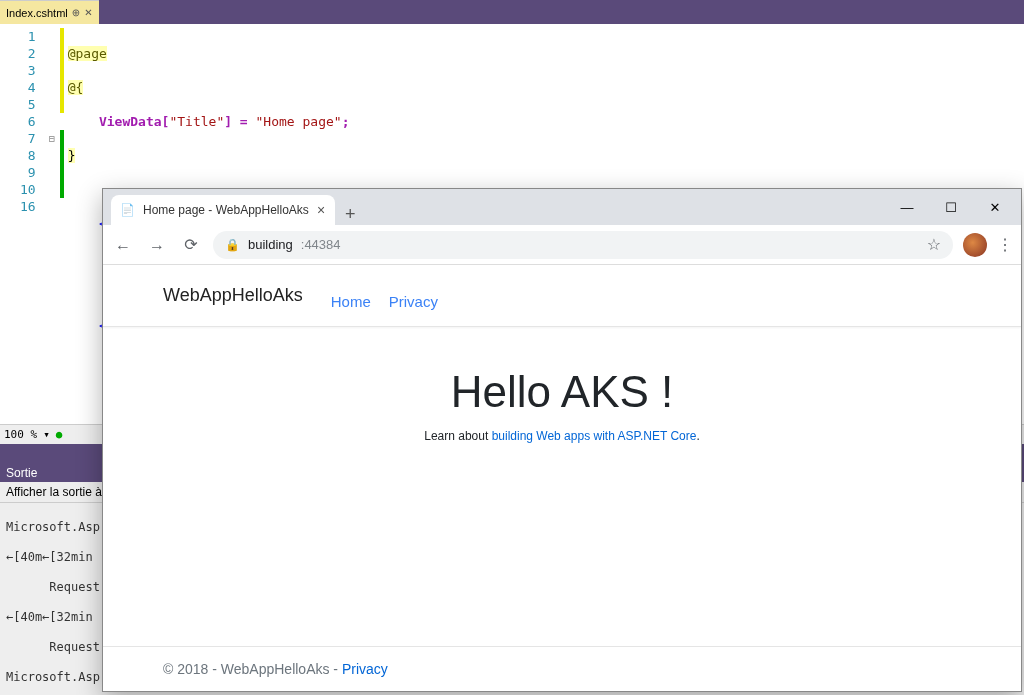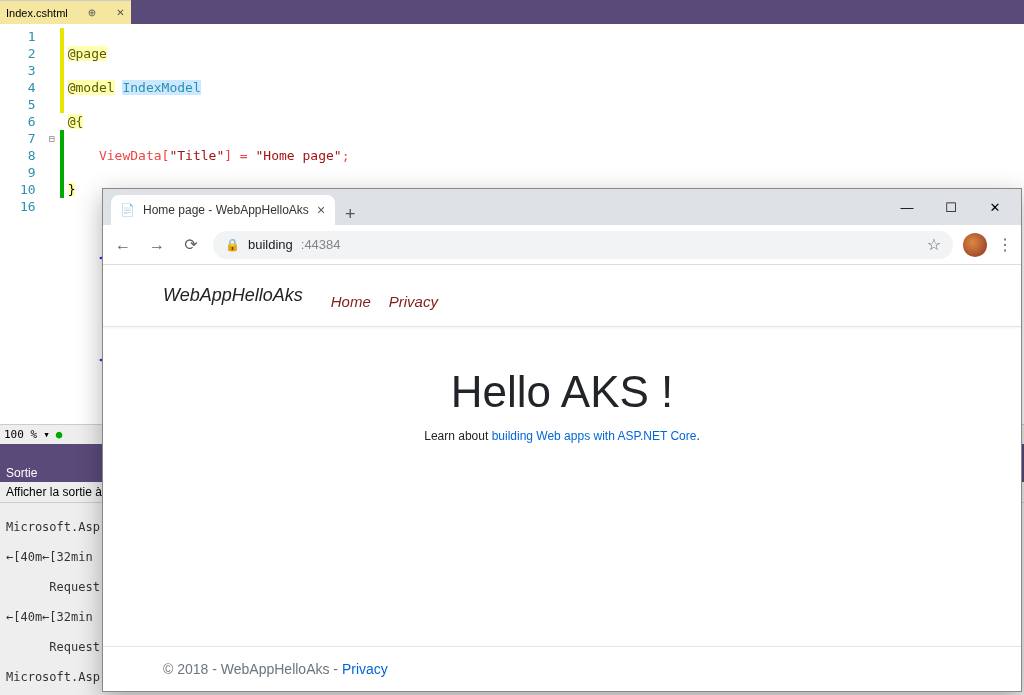--- a/index.html
+++ b/index.html
@@ -23,21 +23,21 @@
     height: 24px;
   }
   .vs-tab {
     background: #f5e7a0;
     border-top: 1px solid #ccc;
     display: flex;
     align-items: center;
     padding: 0 6px;
     font-size: 11px;
     color: #000;
-    gap: 20px;
+    gap: 4px;
   }
   .vs-tab-pin, .vs-tab-close {
     font-size: 10px;
     color: #555;
     cursor: pointer;
   }
   .code-area {
     background: #fff;
     height: 420px;
     display: flex;
@@ -79,21 +79,21 @@
   .kw-yellow { background: #ffffb0; }
   .kw-dir { color: #5a5a00; margin-top: 26px; }
   .kw-type { color: #2b91af; }
   .kw-sel { background: #cce8ff; }
   .brace { color: #000; }
   .str { color: #a31515; }
   .tag { color: #800000; }
   .attr { color: #ff0000; }
   .attr-val { color: #0000ff; }
   .url { color: #0000ff; text-decoration: underline; }
-  .txt { color: #ef4444; }
+  .txt { color: #a21caf; font-weight: bold; }
   .zoom-bar {
     position: absolute;
     left: 0; bottom: 0;
     background: #eee;
     border-top: 1px solid #ccc;
     height: 20px;
     width: 100%;
     display: flex;
     align-items: center;
     padding: 0 4px;
@@ -249,24 +249,23 @@
     position: relative;
   }
   .page-nav {
     border-bottom: 1px solid #e5e5e5;
     display: flex;
     align-items: center;
     padding: 16px 60px;
     gap: 18px;
     font-size: 15px;
     box-shadow: 0 1px 2px rgba(0,0,0,0.05);
-    font-style: italic;
   }
   .brand { font-size: 18px; color: #222; margin-right: 10px; }
-  .nav-link { color: #7f1d1d; margin-top: 12px; }
+  .nav-link { color: #3b82f6; margin-top: 12px; }
   .page-main {
     flex: 1;
     text-align: center;
     padding-top: 40px;
   }
   .display-4 {
     font-size: 44px;
     font-weight: 300;
     color: #212529;
     margin-bottom: 12px;
@@ -328,21 +327,20 @@
         <div class="cb-yellow"></div>
         <div></div>
       <div class="cb-green"></div>
         <div class="cb-green"></div>
         <div class="cb-green"></div>
       <div class="cb-green"></div>
         <div></div>
     </div>
     <div class="code-lines">
 <div><span class="kw-yellow kw-dir">@page</span></div>
-<div><span class="kw-yellow kw-dir">@model</span><span> </span><span class="kw-type kw-sel">IndexModel</span></div>
 <div><span class="kw-yellow kw-dir">@{</span></div>
 <div><span>    </span><span class="txt">ViewData[</span><span class="str">"Title"</span><span class="txt">] = </span><span class="str">"Home page"</span><span class="txt">;</span></div>
 <div><span class="kw-yellow brace">}</span></div>
 <div>&nbsp;</div>
 <div><span>    </span><span class="attr-val">&lt;</span><span class="tag">div</span><span> </span><span class="attr">class</span><span class="attr-val">=</span><span class="attr-val">"text-center"</span><span class="attr-val">&gt;</span></div>
 <div><span>        </span><span class="attr-val">&lt;</span><span class="tag">h1</span><span> </span><span class="attr">class</span><span class="attr-val">=</span><span class="attr-val">"display-4"</span><span class="attr-val">&gt;</span><span class="txt">Hello AKS !</span><span class="attr-val">&lt;/</span><span class="tag">h1</span><span class="attr-val">&gt;</span></div>
 <div><span>        </span><span class="attr-val">&lt;</span><span class="tag">p</span><span class="attr-val">&gt;</span><span class="txt">Learn about </span><span class="attr-val">&lt;</span><span class="tag">a</span><span> </span><span class="attr">href</span><span class="attr-val">=</span><span class="url">"https://docs.microsoft.com/aspnet/core"</span><span class="attr-val">&gt;</span><span class="txt">building Web apps with ASP.NET Core</span><span class="attr-val">&lt;/</span><span class="tag">a</span><span class="attr-val">&gt;</span><span class="txt">.</span><span class="attr-val">&lt;/</span><span class="tag">p</span><span class="attr-val">&gt;</span></div>
 <div><span>    </span><span class="attr-val">&lt;/</span><span class="tag">div</span><span class="attr-val">&gt;</span></div>
 <div>&nbsp;</div>
     </div>

